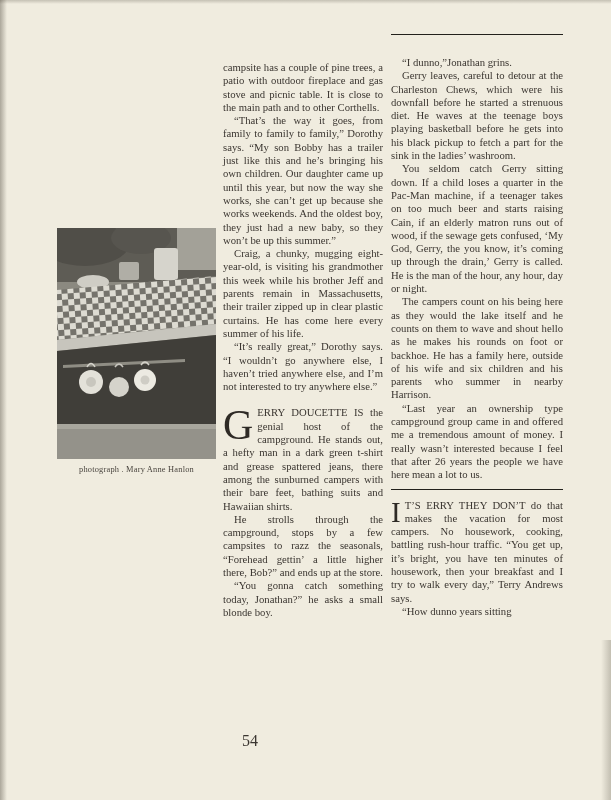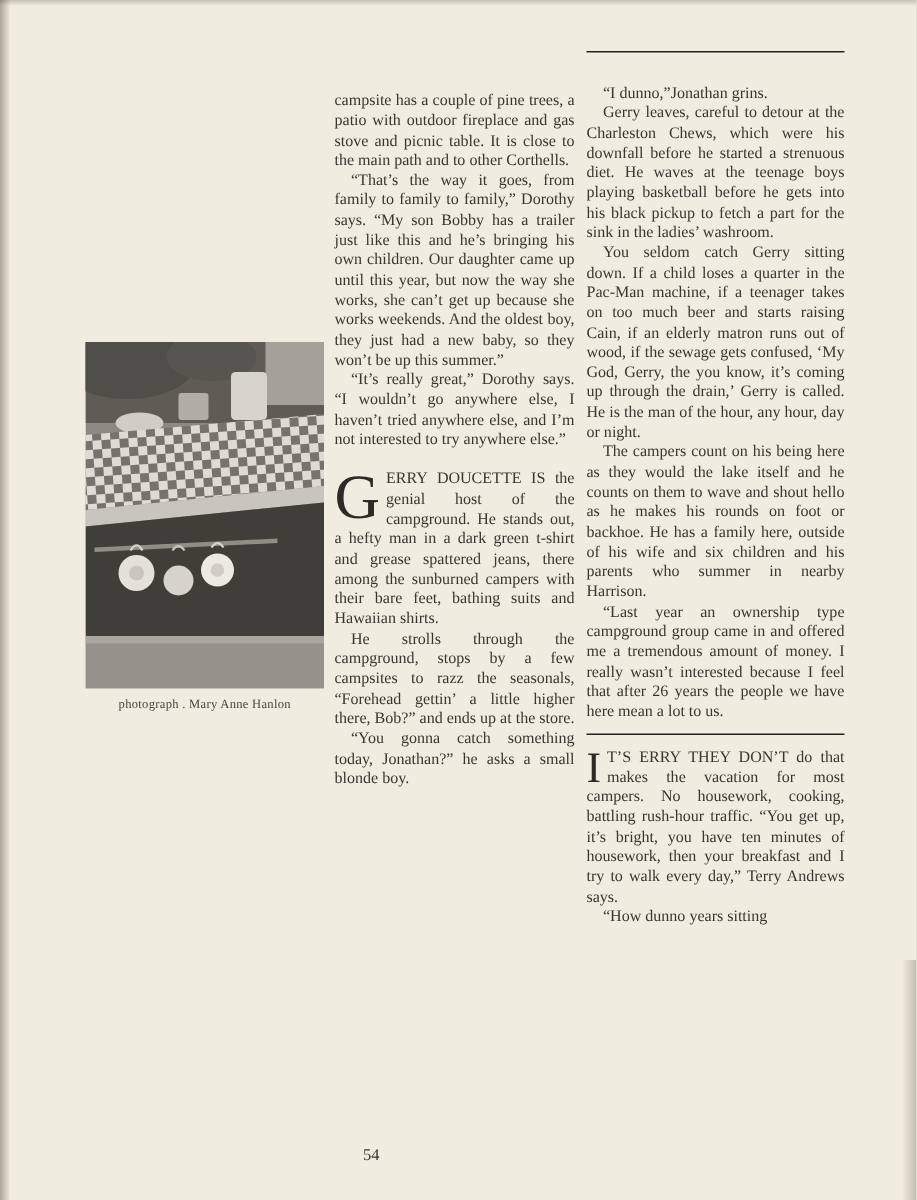--- a/index.html
+++ b/index.html
@@ -60,22 +60,22 @@
   figure.photo figcaption {
     font-size: 8.4px;
     text-align: center;
     margin-top: 6px;
     color: #4a453f;
     letter-spacing: 0.2px;
   }
   .page-number {
     position: absolute;
     left: 242px;
-    top: 764px;
-    font-size: 11px;
+    top: 732px;
+    font-size: 16px;
     color: #3a3530;
   }
 </style>
 </head>
 <body>
 
 <div class="page">
 
   <div class="edge-left"></div>
   <div class="edge-top"></div>
@@ -120,20 +120,21 @@
 
       <rect y="196" width="159" height="35" fill="#94928a"></rect>
       <rect y="196" width="159" height="5" fill="#a8a69d"></rect>
     </svg>
     <figcaption>photograph . Mary Anne Hanlon</figcaption>
   </figure>
 
   <div class="col col-left">
     <p class="para no-indent">campsite has a couple of pine trees, a patio with outdoor fireplace and gas stove and picnic table. It is close to the main path and to other Corthells.</p>
     <p class="para">“That’s the way it goes, from family to family to family,” Dorothy says. “My son Bobby has a trailer just like this and he’s bringing his own children. Our daughter came up until this year, but now the way she works, she can’t get up because she works weekends. And the oldest boy, they just had a new baby, so they won’t be up this summer.”</p>
+    <p class="para">Craig, a chunky, mugging eight-year-old, is visiting his grandmother this week while his brother Jeff and parents remain in Massachusetts, their trailer zipped up in clear plastic curtains. He has come here every summer of his life.</p>
     <p class="para">“It’s really great,” Dorothy says. “I wouldn’t go anywhere else, I haven’t tried anywhere else, and I’m not interested to try anywhere else.”</p>
     <p class="para section section-gerry"><span class="dropcap dropcap-g">G</span><span>ERRY DOUCETTE IS the genial host of the campground. He stands out, a hefty man in a dark green t-shirt and grease spattered jeans, there among the sunburned campers with their bare feet, bathing suits and Hawaiian shirts.</span></p>
     <p class="para">He strolls through the campground, stops by a few campsites to razz the seasonals, “Forehead gettin’ a little higher there, Bob?” and ends up at the store.</p>
     <p class="para">“You gonna catch something today, Jonathan?” he asks a small blonde boy.</p>
   </div>
 
   <div class="col col-right">
     <div class="rule rule-top"></div>
     <p class="para">“I dunno,”Jonathan grins.</p>
     <p class="para">Gerry leaves, careful to detour at the Charleston Chews, which were his downfall before he started a strenuous diet. He waves at the teenage boys playing basketball before he gets into his black pickup to fetch a part for the sink in the ladies’ washroom.</p>

